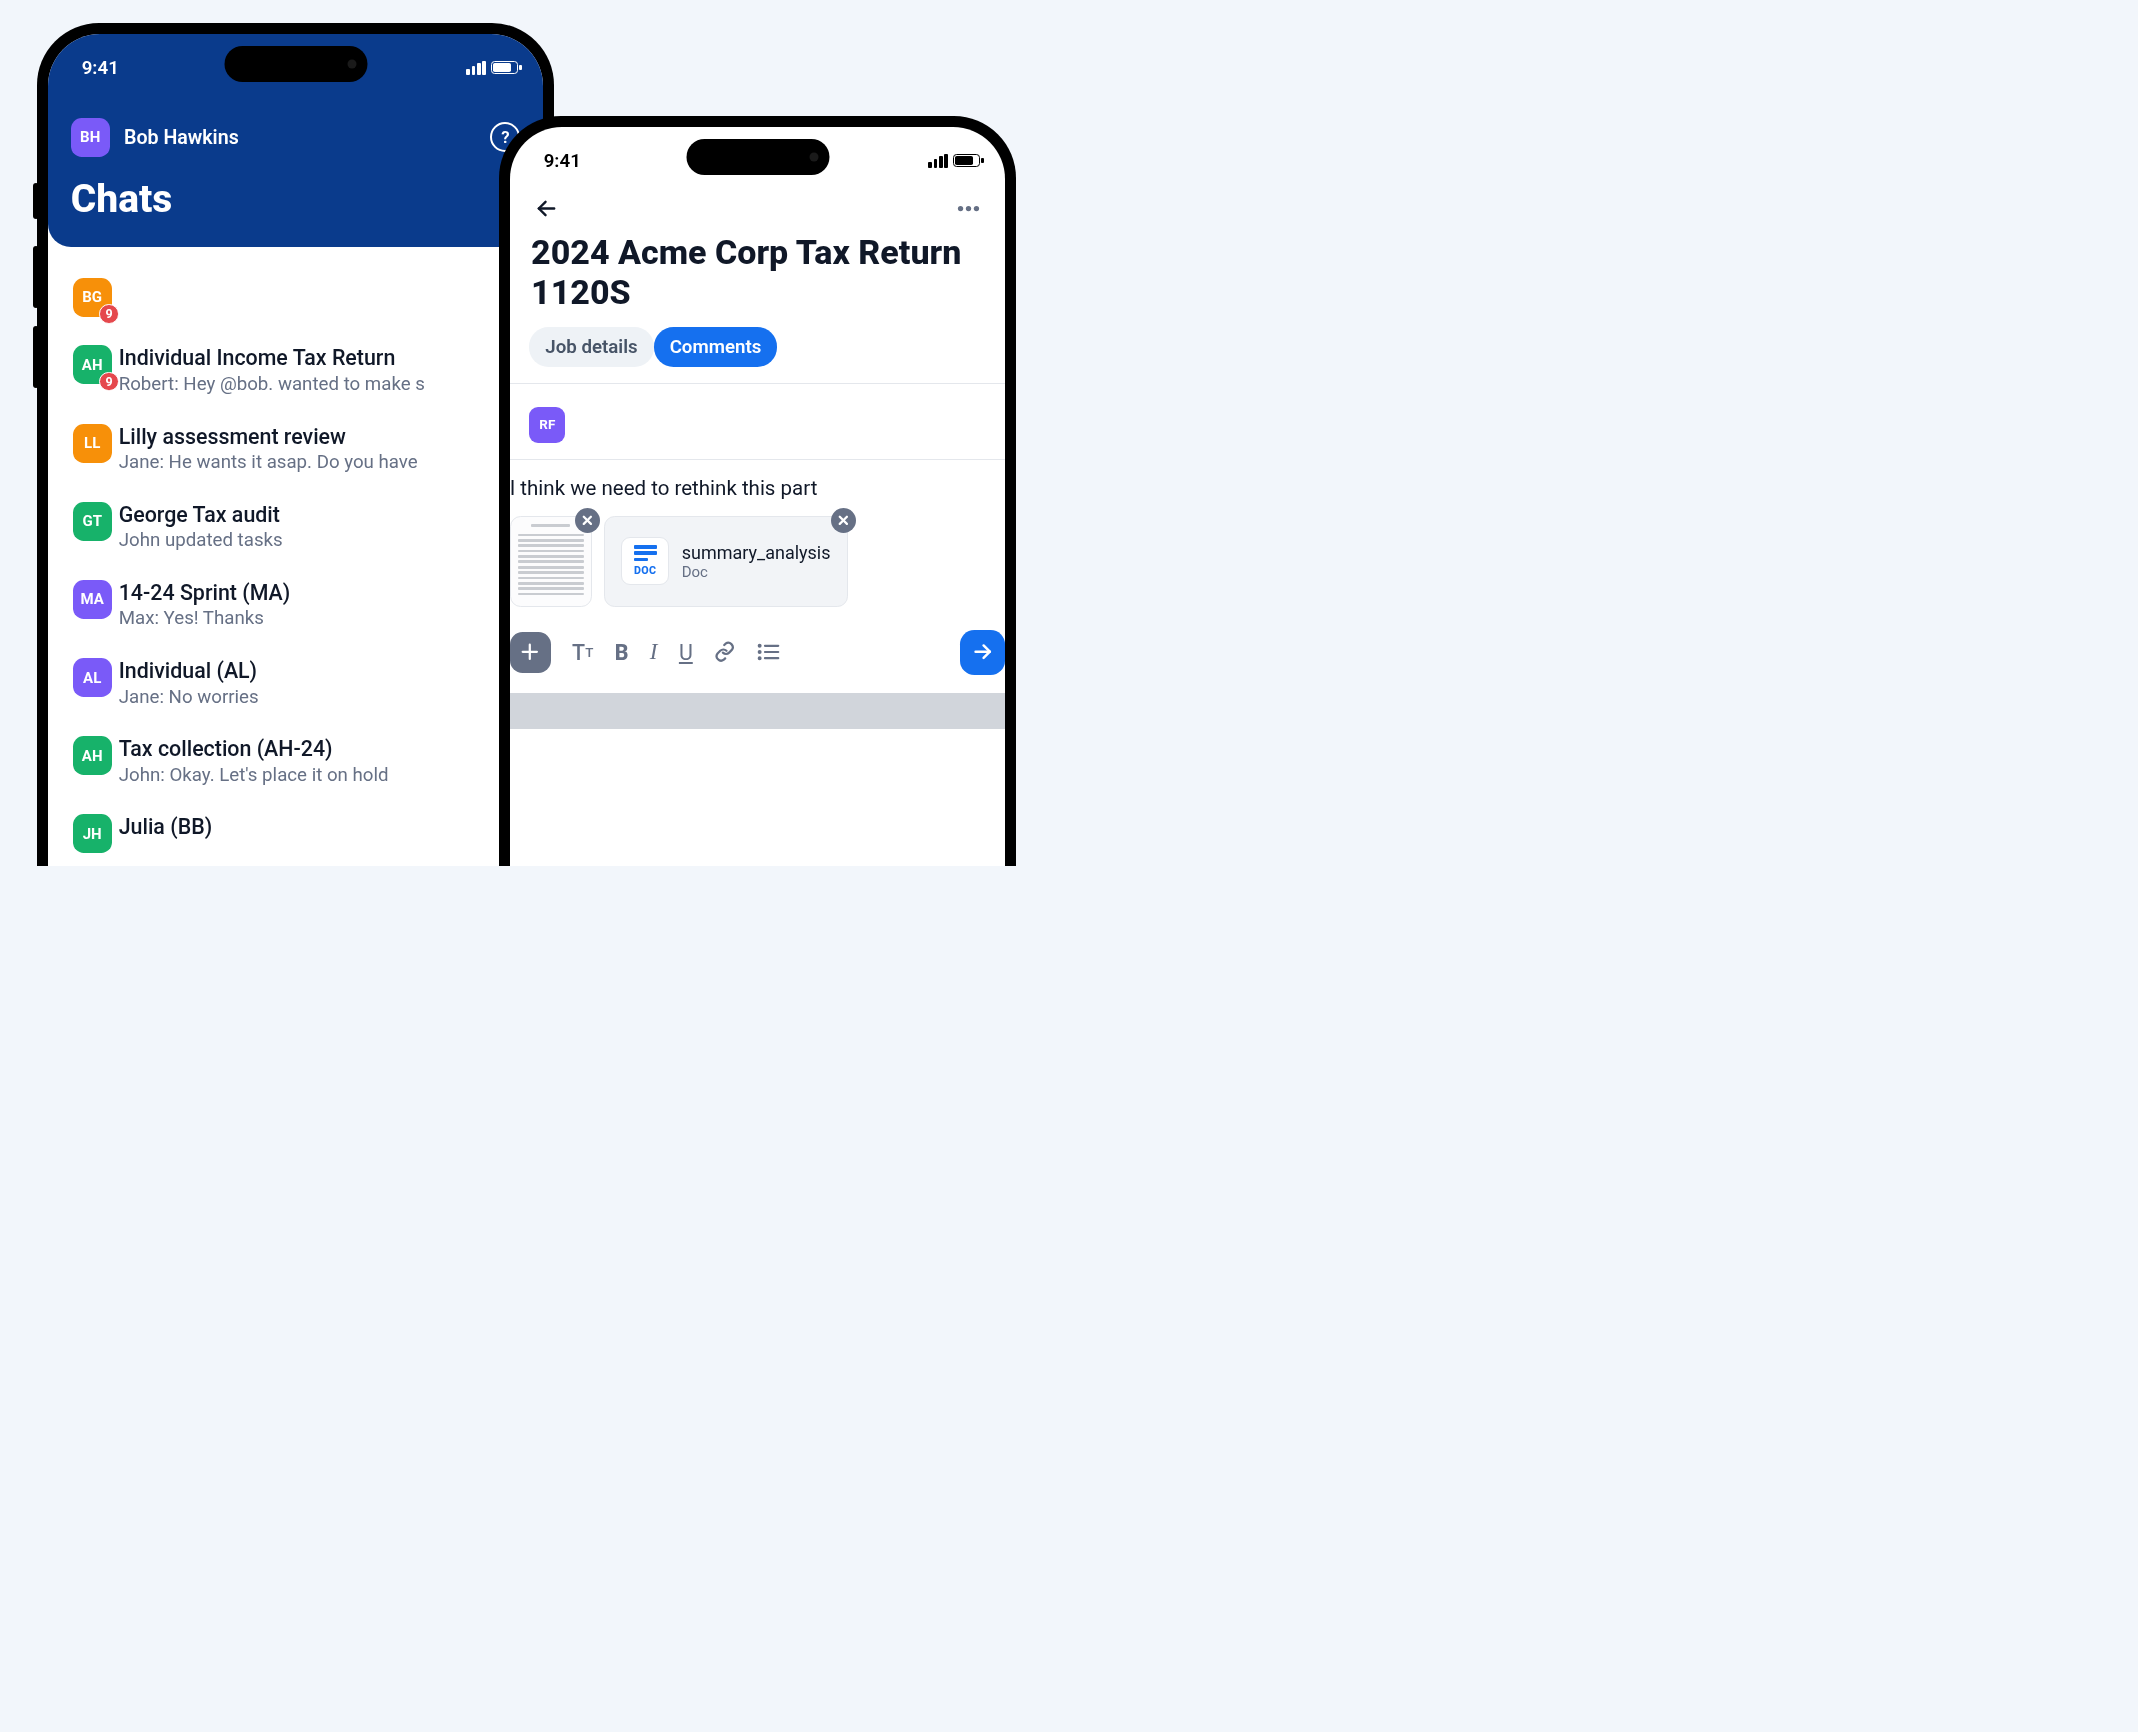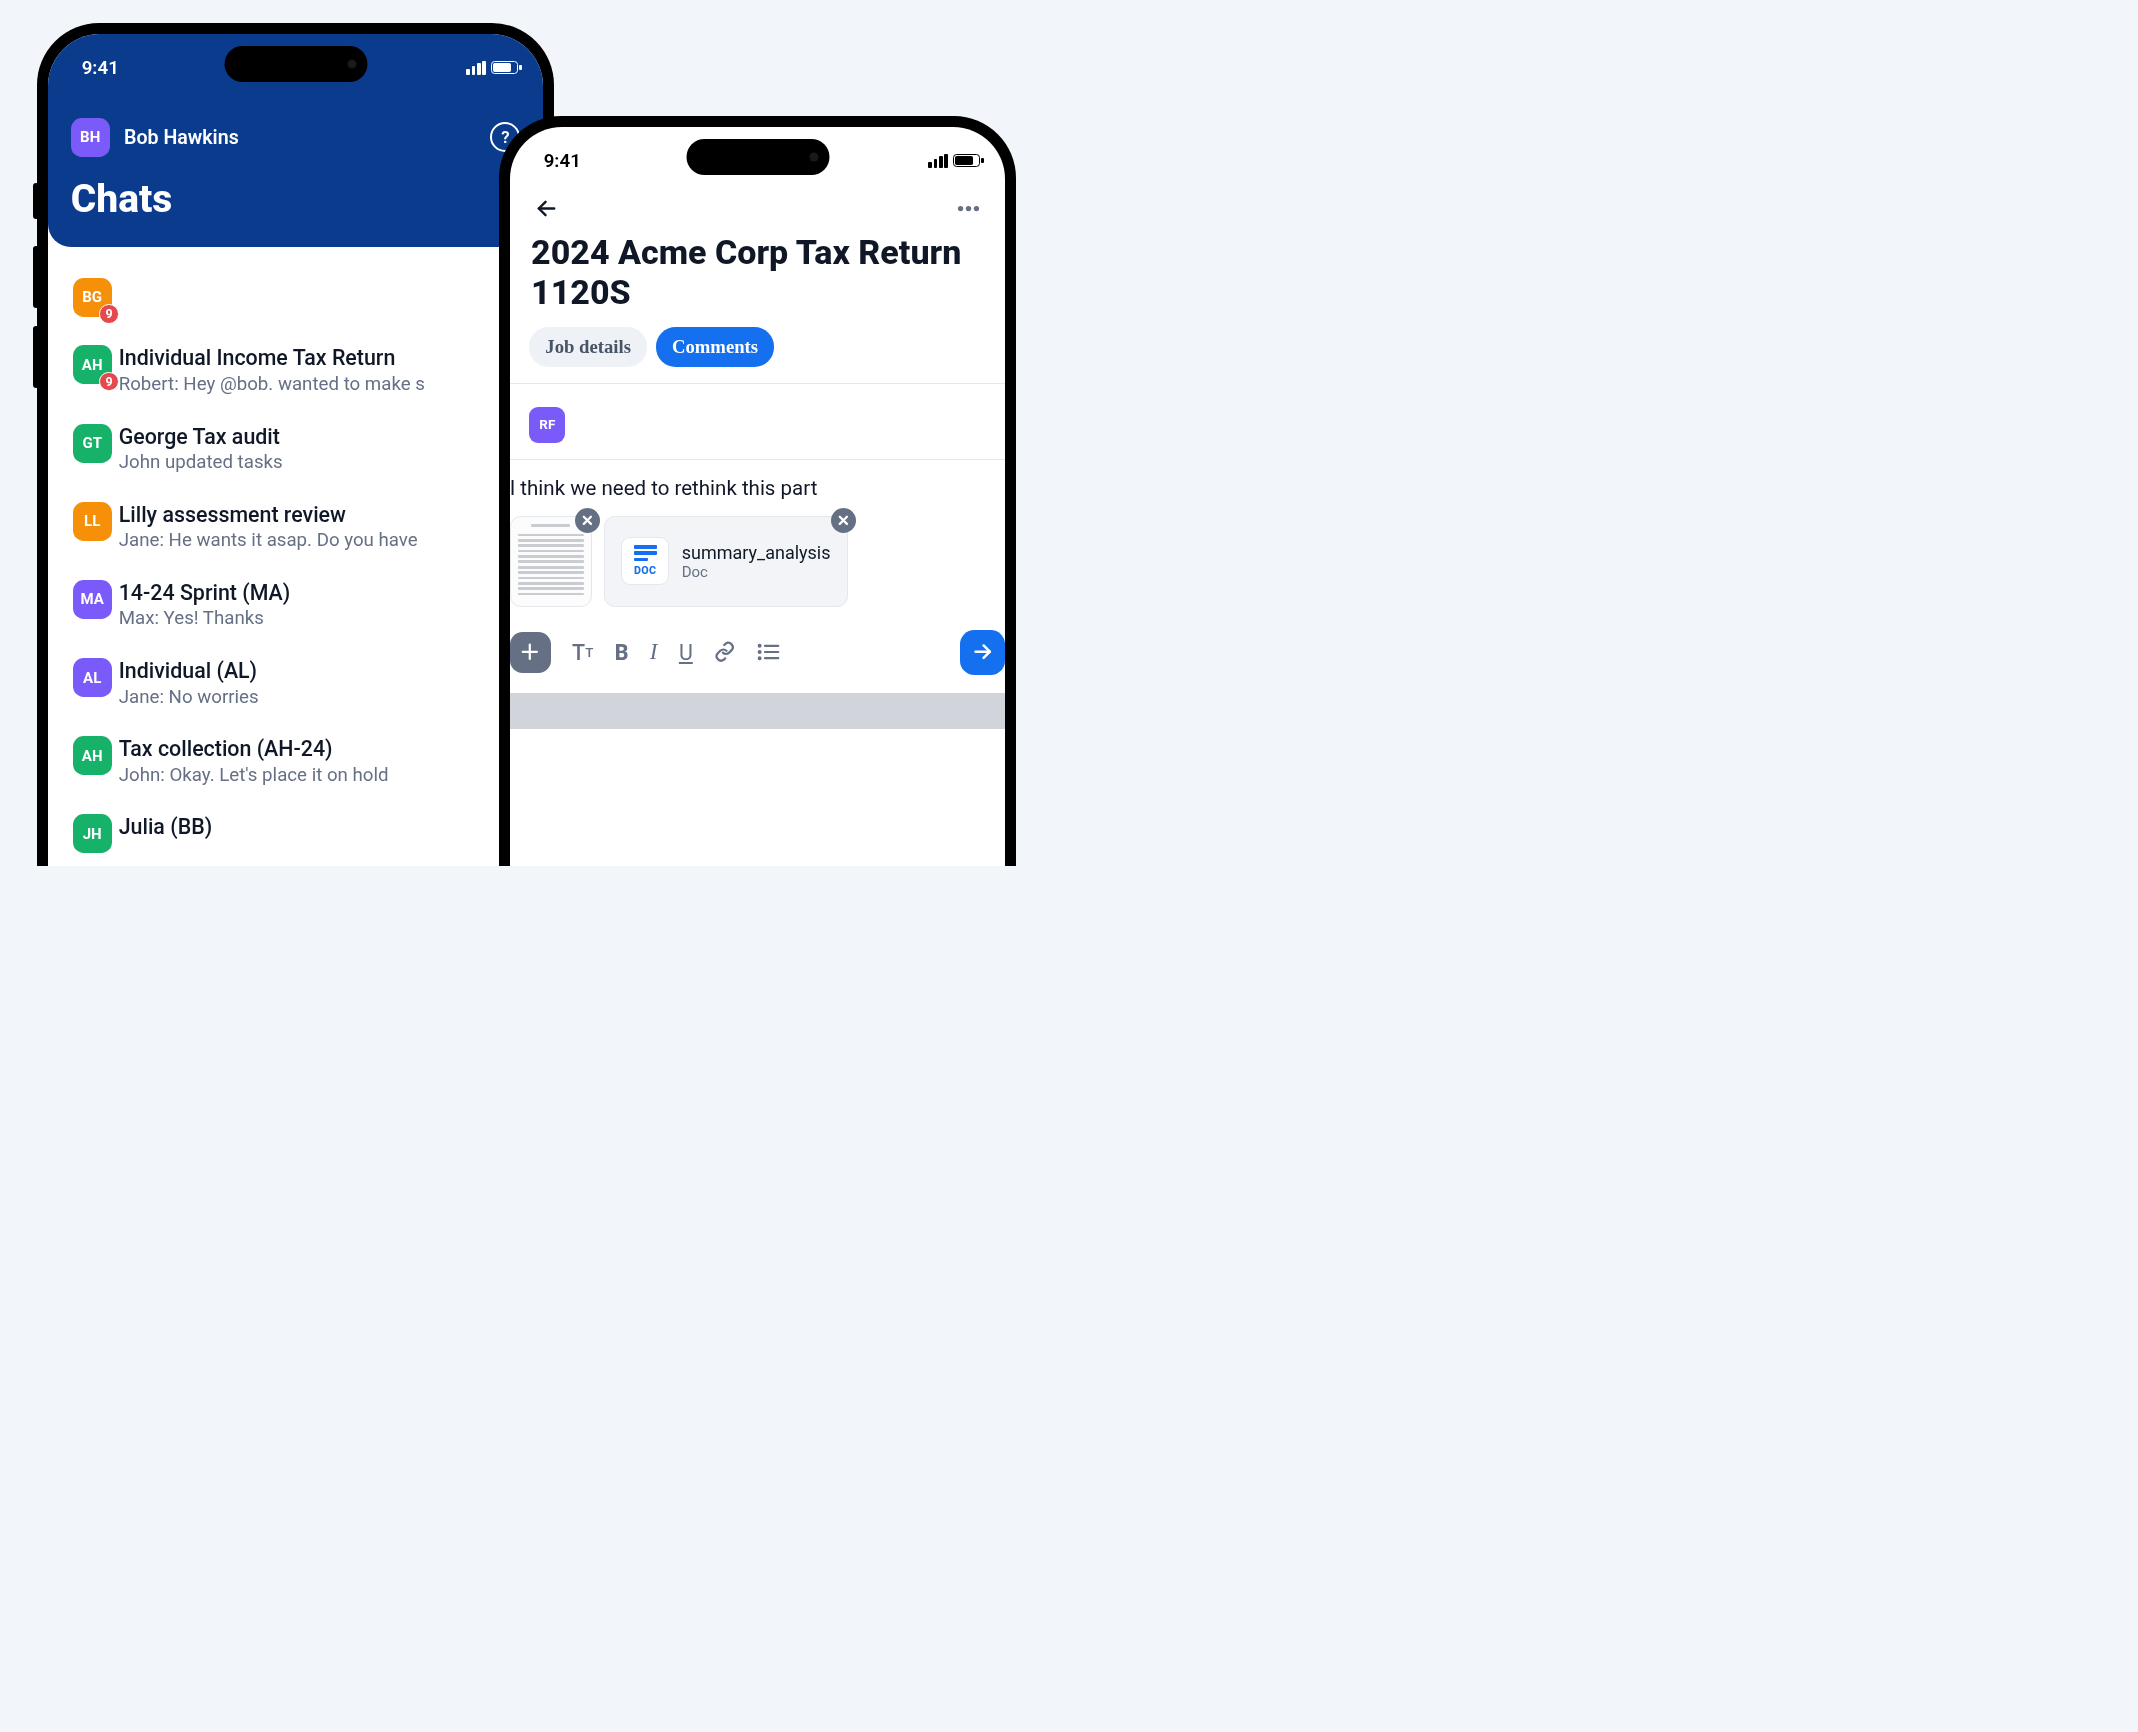--- a/index.html
+++ b/index.html
@@ -162,21 +162,21 @@
   
   .right-content { padding: 0 19.6px; }
   .nav-row { display:flex; justify-content:space-between; align-items:center; padding:18px 5.3px 7.1px; }
   .thread-title {
     font-size: 34px;
     line-height: 1.18;
     font-weight: 800;
     color: #101828;
     padding: 5.3px 1.8px 14.3px;
   }
-  .tabs { display:flex; gap:9px; padding: 0 0 16px; font-family: Liberation Serif, serif; }
+  .tabs { display:flex; padding: 0 0 16px; }
   .tab {
     padding: 9px 16px;
     border-radius: 19.6px;
     font-size: 18.7px;
     font-weight: 600;
   }
   .tab-inactive { background:#eef2f6; color:#475467; }
   .tab-active   { background:#1570ef; color:#fff; }
   .divider { border-top:0.9px solid #e4e7ec; margin:0 -19.6px; }
 
@@ -303,35 +303,35 @@
           <div class="avatar-sq" style="background: rgb(23, 178, 106);">
             <span>AH</span>
             <span class="unread-badge">9</span>
           </div>
           <div class="chat-texts">
             <div class="chat-title">Individual Income Tax Return</div>
             <div class="chat-preview">Robert: Hey @bob. wanted to make s</div>
           </div>
         </div>
         <div class="chat-item">
+          <div class="avatar-sq" style="background: rgb(247, 144, 9);">
+            <span>LL</span>
+          </div>
+          <div class="chat-texts">
+            <div class="chat-title">Lilly assessment review</div>
+            <div class="chat-preview">Jane: He wants it asap. Do you have</div>
+          </div>
+        </div>
+        <div class="chat-item">
           <div class="avatar-sq" style="background: rgb(23, 178, 106);">
             <span>GT</span>
           </div>
           <div class="chat-texts">
             <div class="chat-title">George Tax audit</div>
             <div class="chat-preview">John updated tasks</div>
-          </div>
-        </div>
-        <div class="chat-item">
-          <div class="avatar-sq" style="background: rgb(247, 144, 9);">
-            <span>LL</span>
-          </div>
-          <div class="chat-texts">
-            <div class="chat-title">Lilly assessment review</div>
-            <div class="chat-preview">Jane: He wants it asap. Do you have</div>
           </div>
         </div>
         <div class="chat-item">
           <div class="avatar-sq" style="background: rgb(122, 90, 248);">
             <span>MA</span>
           </div>
           <div class="chat-texts">
             <div class="chat-title">14-24 Sprint (MA)</div>
             <div class="chat-preview">Max: Yes! Thanks</div>
           </div>

